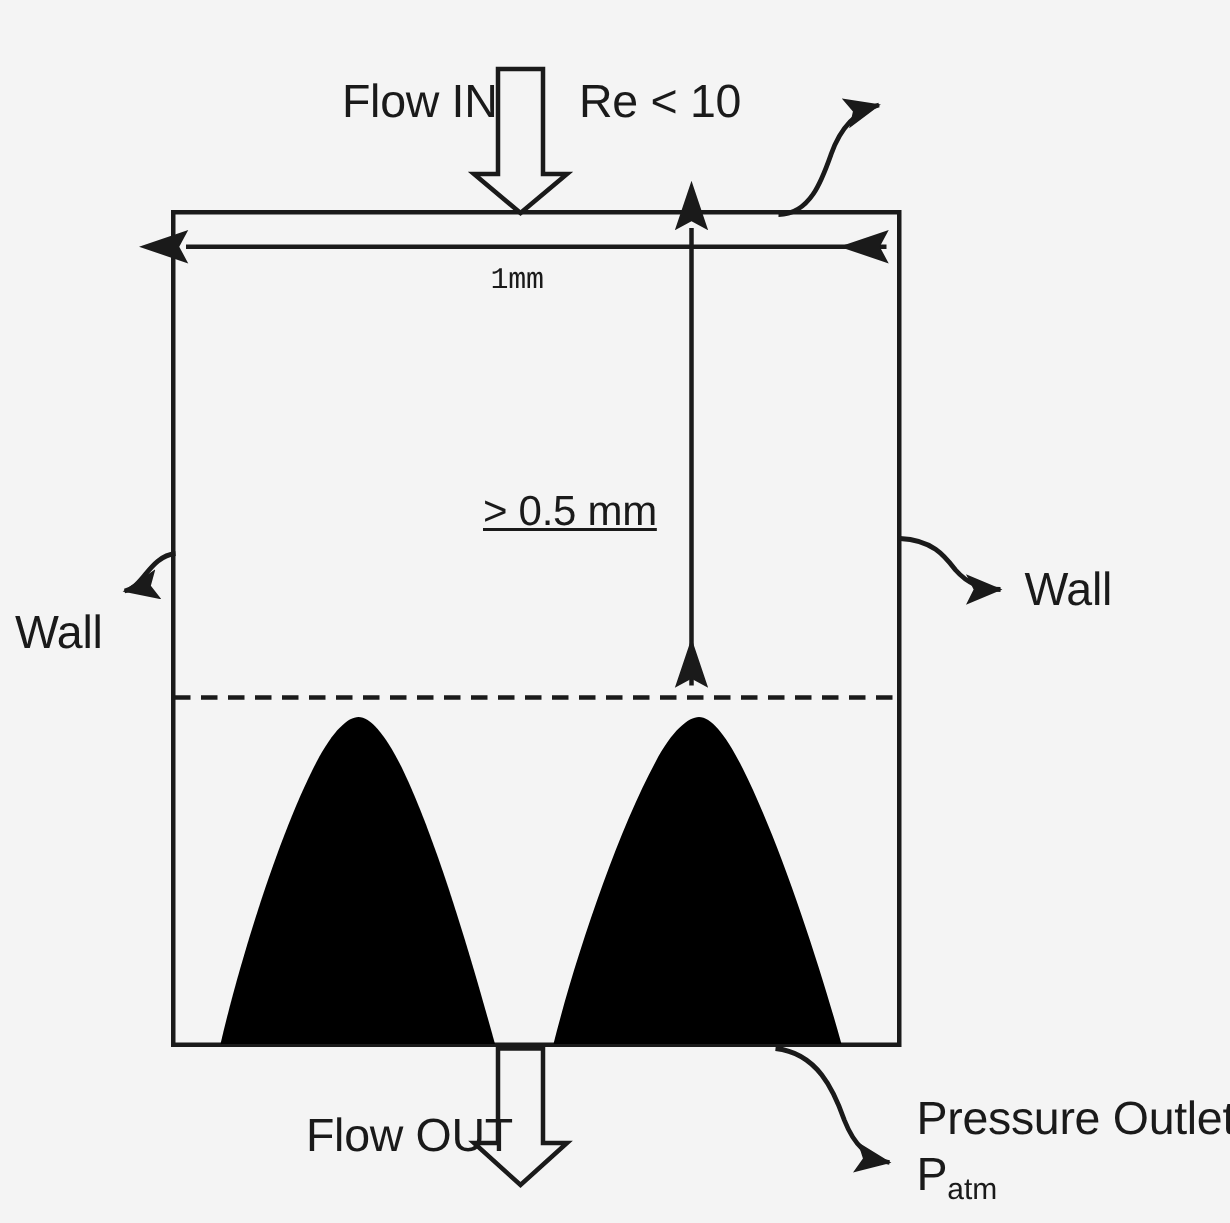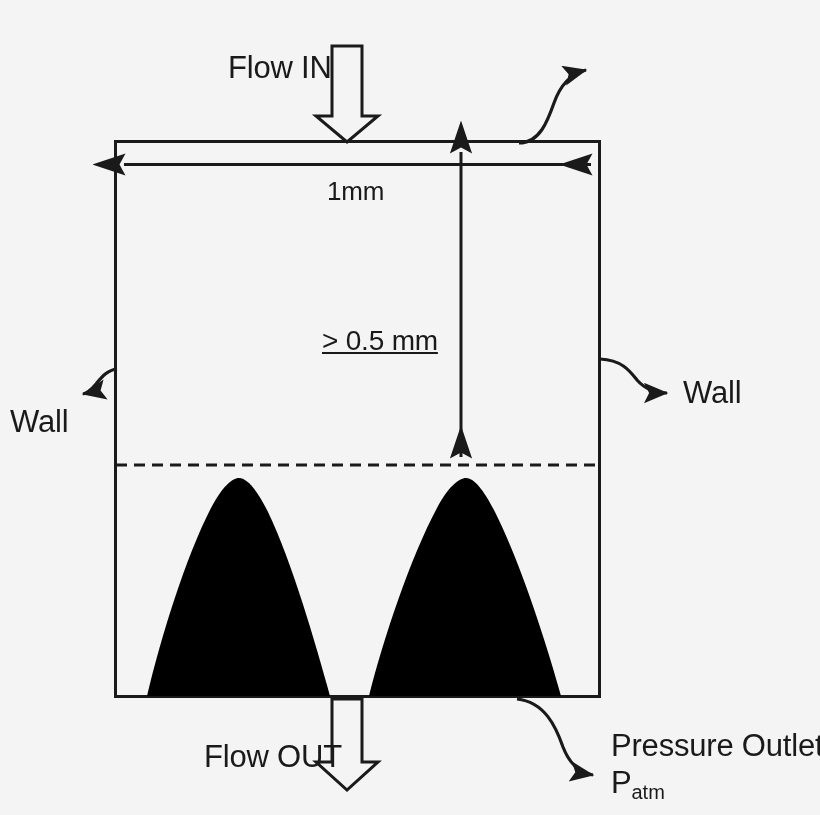--- a/index.html
+++ b/index.html
@@ -33,21 +33,21 @@
     position: absolute;
     font-family: "Liberation Sans", sans-serif;
     color: #1a1a1a;
     white-space: pre;
     line-height: 1.18;
     letter-spacing: -0.2px;
   }
   .lbl-flow-in   { left: 228px; top: 50px;  font-size: 31px; }
   .lbl-re        { left: 386px; top: 50px;  font-size: 31px; }
   .lbl-vel-inlet { left: 600px; top: 33px;  font-size: 31px; }
-  .lbl-1mm       { left: 327px; top: 176px; font-size: 26px; }
+  .lbl-1mm       { left: 327px; top: 176px; font-size: 20px; font-family: Liberation Mono, monospace; }
   .lbl-halfmm    { left: 322px; top: 324px; font-size: 28px; text-decoration: underline; }
   .lbl-wall-left { left: 10px;  top: 404px; font-size: 31px; }
   .lbl-wall-right{ left: 683px; top: 375px; font-size: 31px; }
   .lbl-flow-out  { left: 204px; top: 739px; font-size: 31px; }
   .lbl-pressure  { left: 611px; top: 728px; font-size: 31px; }
   .lbl-pressure .sub {
     font-size: 20px;
     vertical-align: baseline;
     position: relative;
     top: 6px;
@@ -101,20 +101,21 @@
 
     <path d="M117,369 C 107,370 101,378 96,384 C 91,390 88,393 83,394" fill="none" stroke="#1a1a1a" stroke-width="3.2" marker-end="url(#arrowFilled)"></path>
 
     <path d="M600,359 C 622,360 630,371 637,380 C 645,389 654,393 667,393" fill="none" stroke="#1a1a1a" stroke-width="3.2" marker-end="url(#arrowFilled)"></path>
 
     <path d="M517,699 C 545,702 556,727 563,747 C 570,765 580,773 593,775" fill="none" stroke="#1a1a1a" stroke-width="3.2" marker-end="url(#arrowFilled)"></path>
   </svg>
 
   <div class="lbl lbl-flow-in">Flow IN</div>
 
+  <div class="lbl lbl-re">Re &lt; 10</div>
 
 
   <div class="lbl lbl-1mm">1mm</div>
 
   <div class="lbl lbl-halfmm">&gt; 0.5 mm</div>
 
   <div class="lbl lbl-wall-left">Wall</div>
 
   <div class="lbl lbl-wall-right">Wall</div>
 

